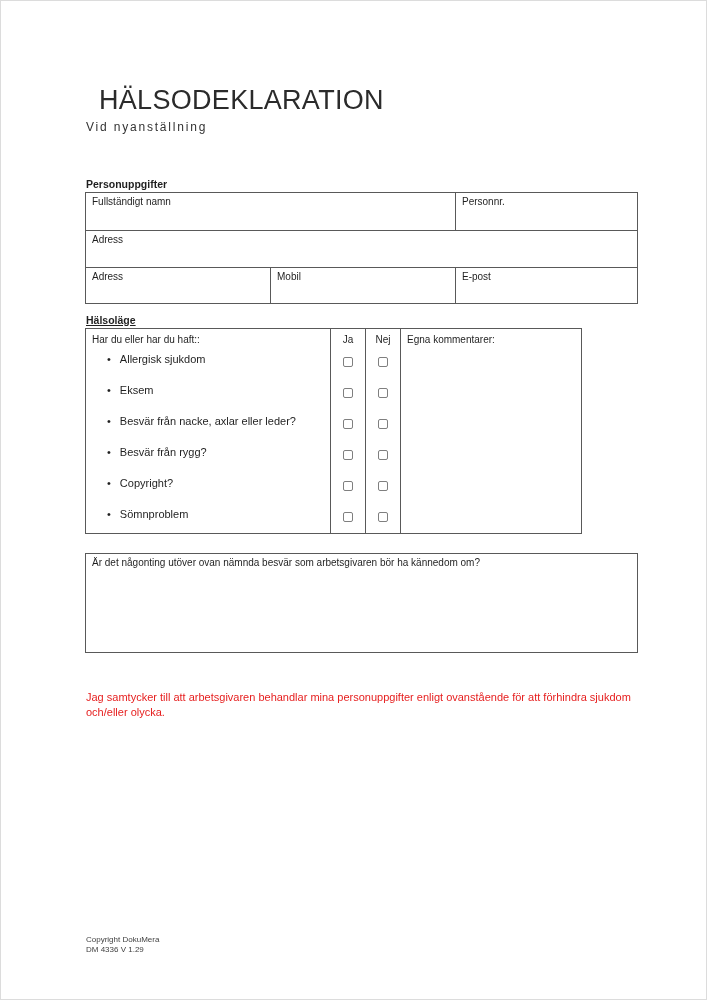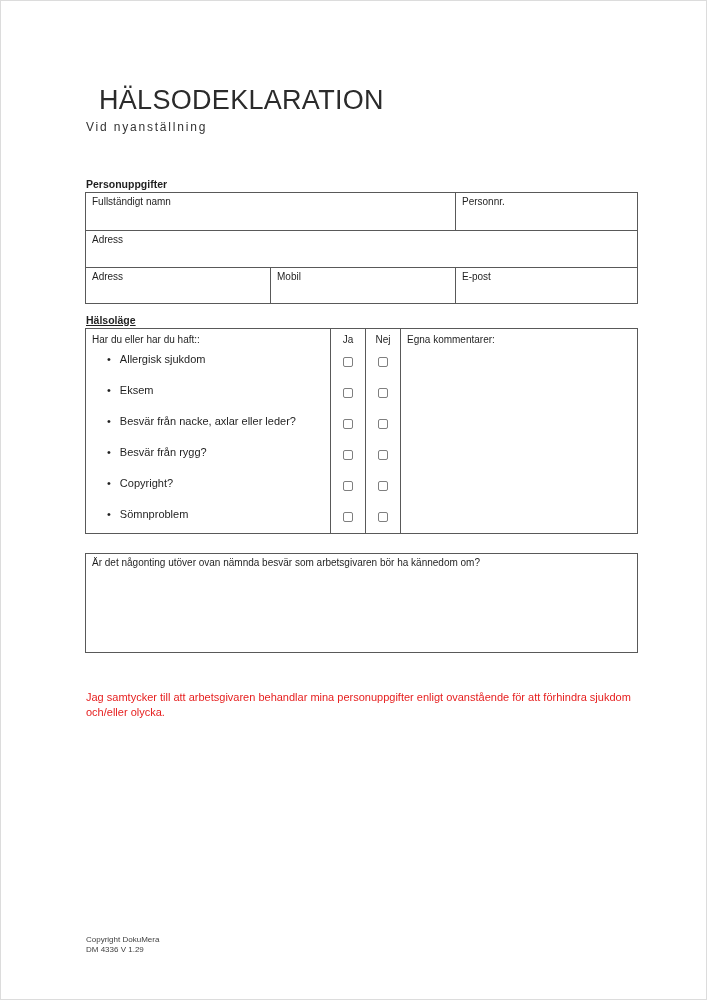--- a/index.html
+++ b/index.html
@@ -20,21 +20,21 @@
   .t1-row.r2{height:37px;border-top:1px solid #595959;}
   .t1-row.r3{height:36px;border-top:1px solid #595959;}
   .cell{box-sizing:border-box;padding:3px 0 0 6px;font-size:10px;}
   .bl{border-left:1px solid #595959;}
   .w-name{width:369px;}
   .w-third{width:184px;}
   .w-third2{width:185px;}
   .grow{flex:1;}
 
   
-  .t2{left:84px;top:327px;width:553px;height:206px;border:1px solid #595959;box-sizing:border-box;}
+  .t2{left:84px;top:327px;width:497px;height:206px;border:1px solid #595959;box-sizing:border-box;}
   .hs-col{position:absolute;top:0;bottom:0;box-sizing:border-box;}
   .col-q{left:0;width:244px;}
   .col-ja{left:244px;width:35px;border-left:1px solid #595959;}
   .col-nej{left:279px;width:35px;border-left:1px solid #595959;}
   .col-com{left:314px;right:0;border-left:1px solid #595959;}
   .hs-header{font-size:10px;padding-top:5px;}
   .col-q .hs-header,.col-com .hs-header{padding-left:6px;}
   .col-ja .hs-header,.col-nej .hs-header{text-align:center;}
   .hs-item{position:absolute;left:21px;font-size:11px;white-space:nowrap;}
   .hs-item .bullet{display:inline-block;margin-right:9px;font-size:11px;}

